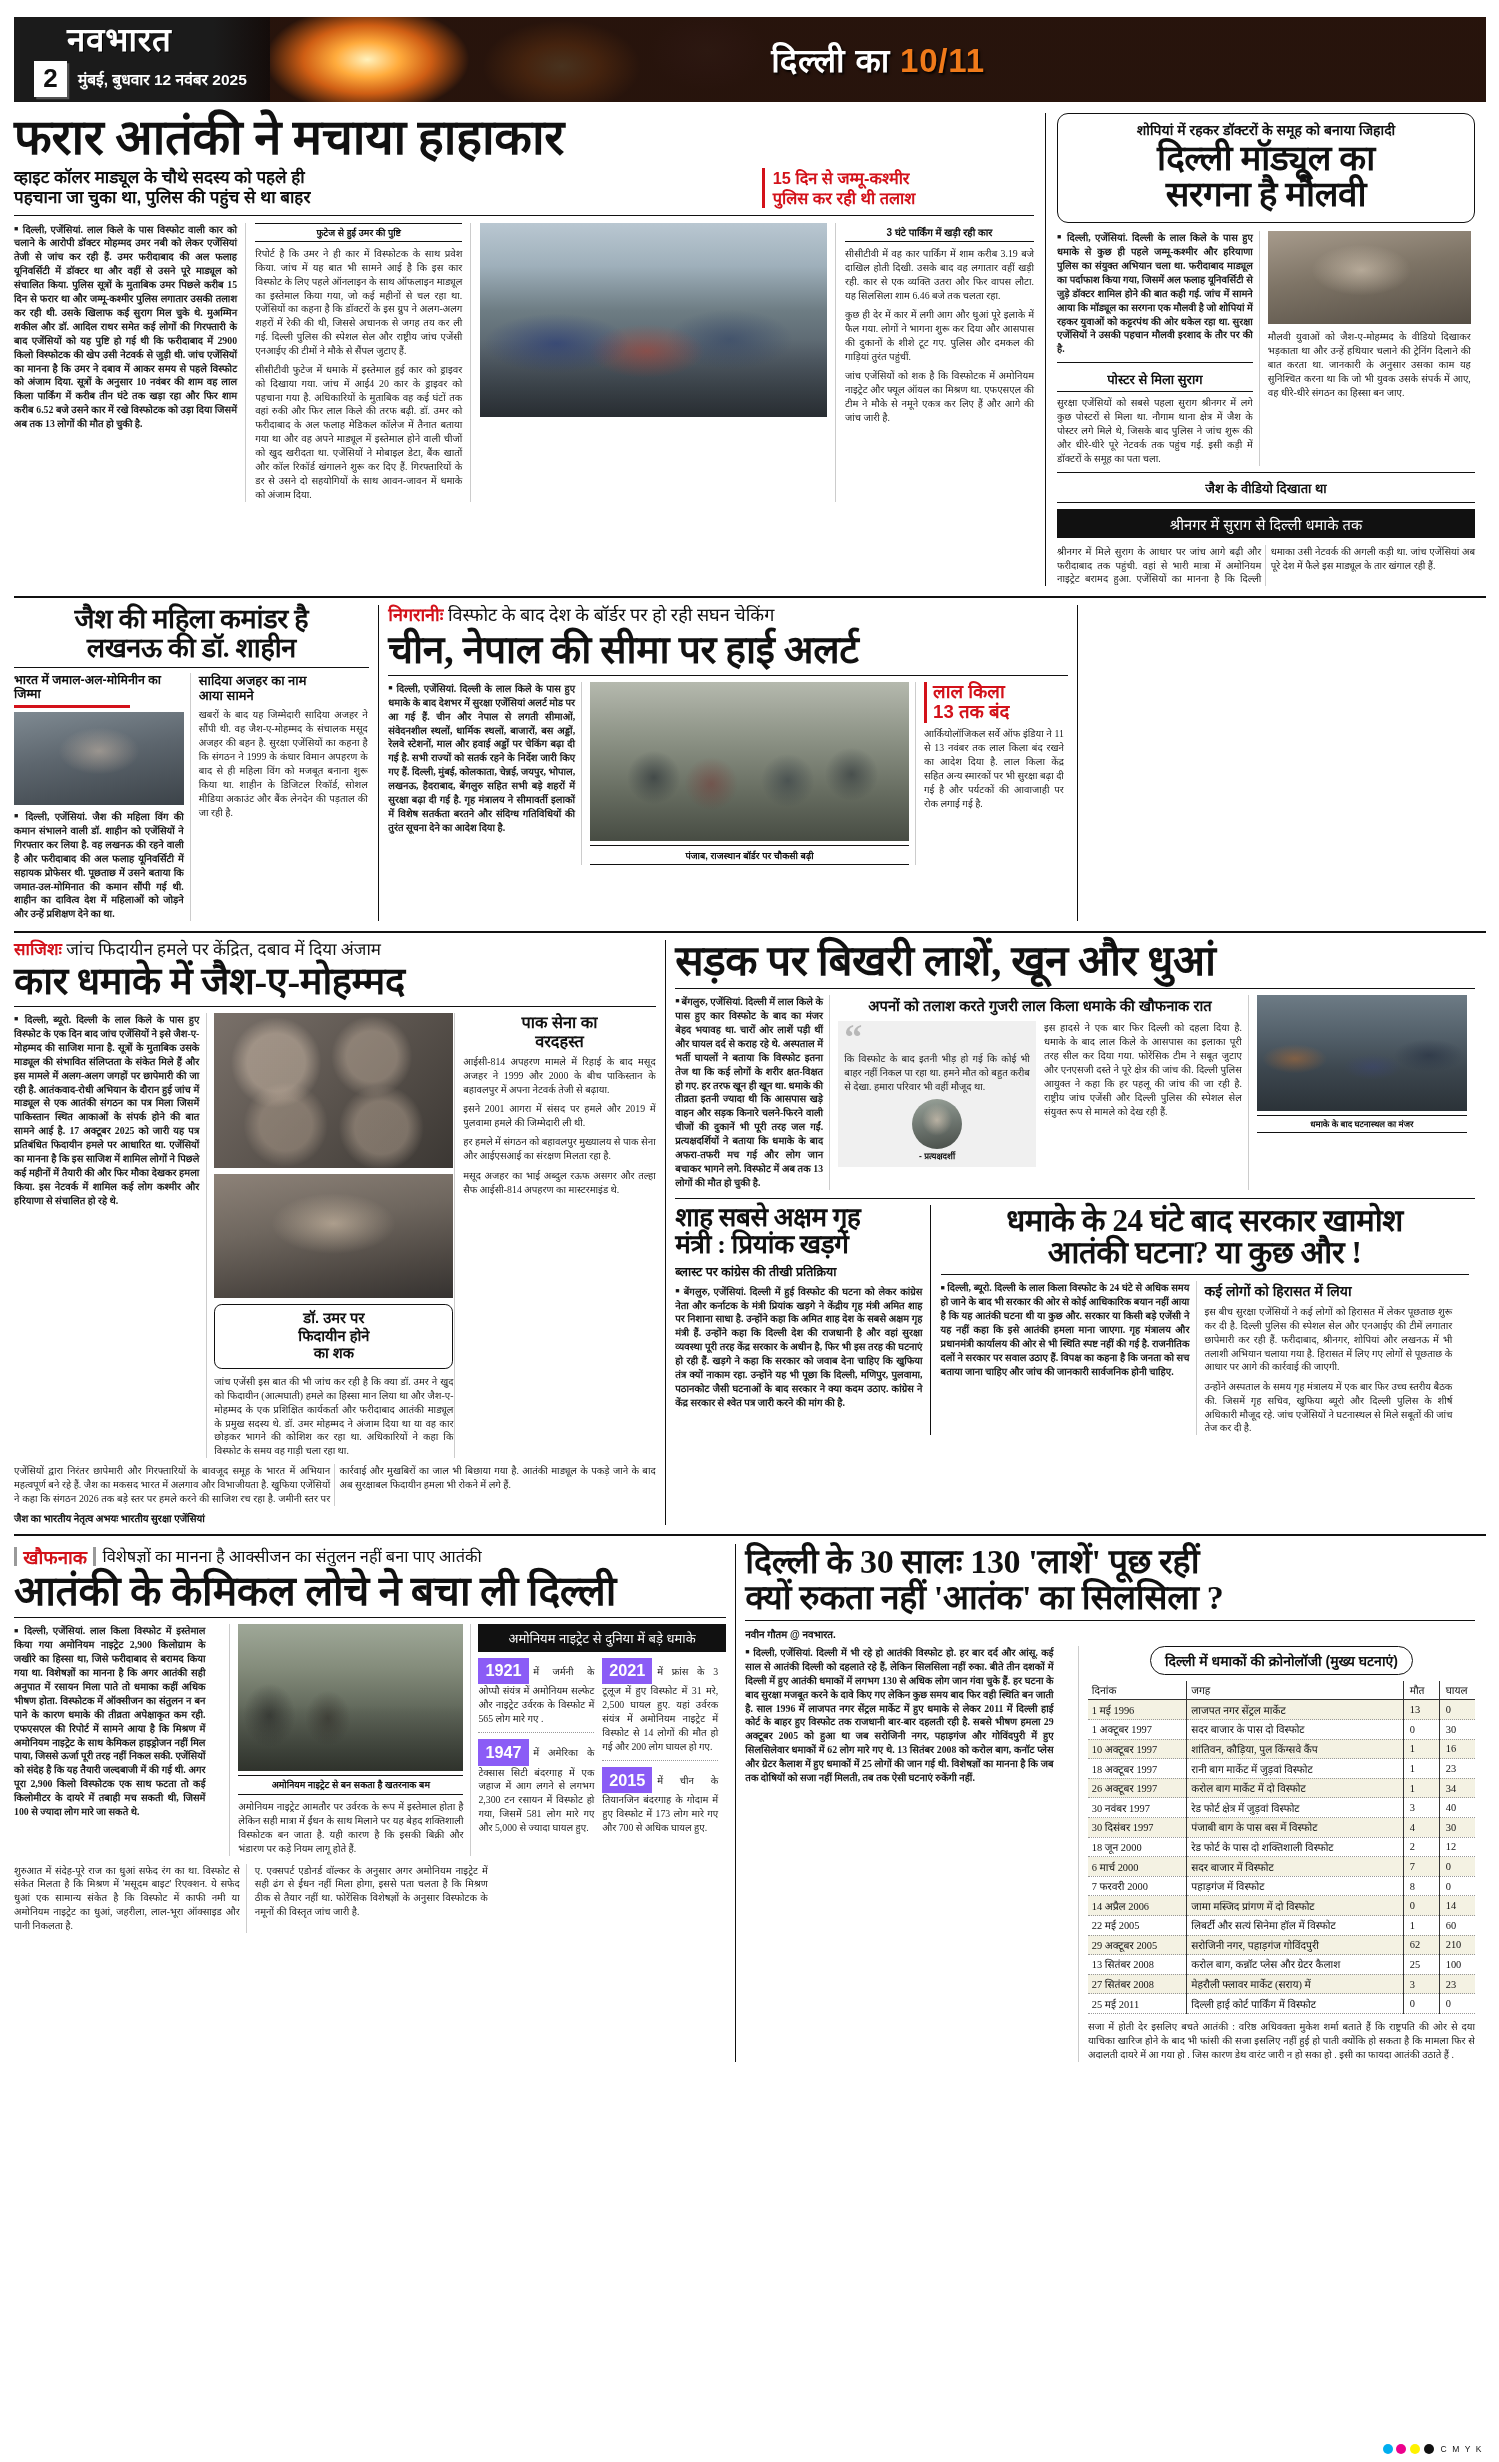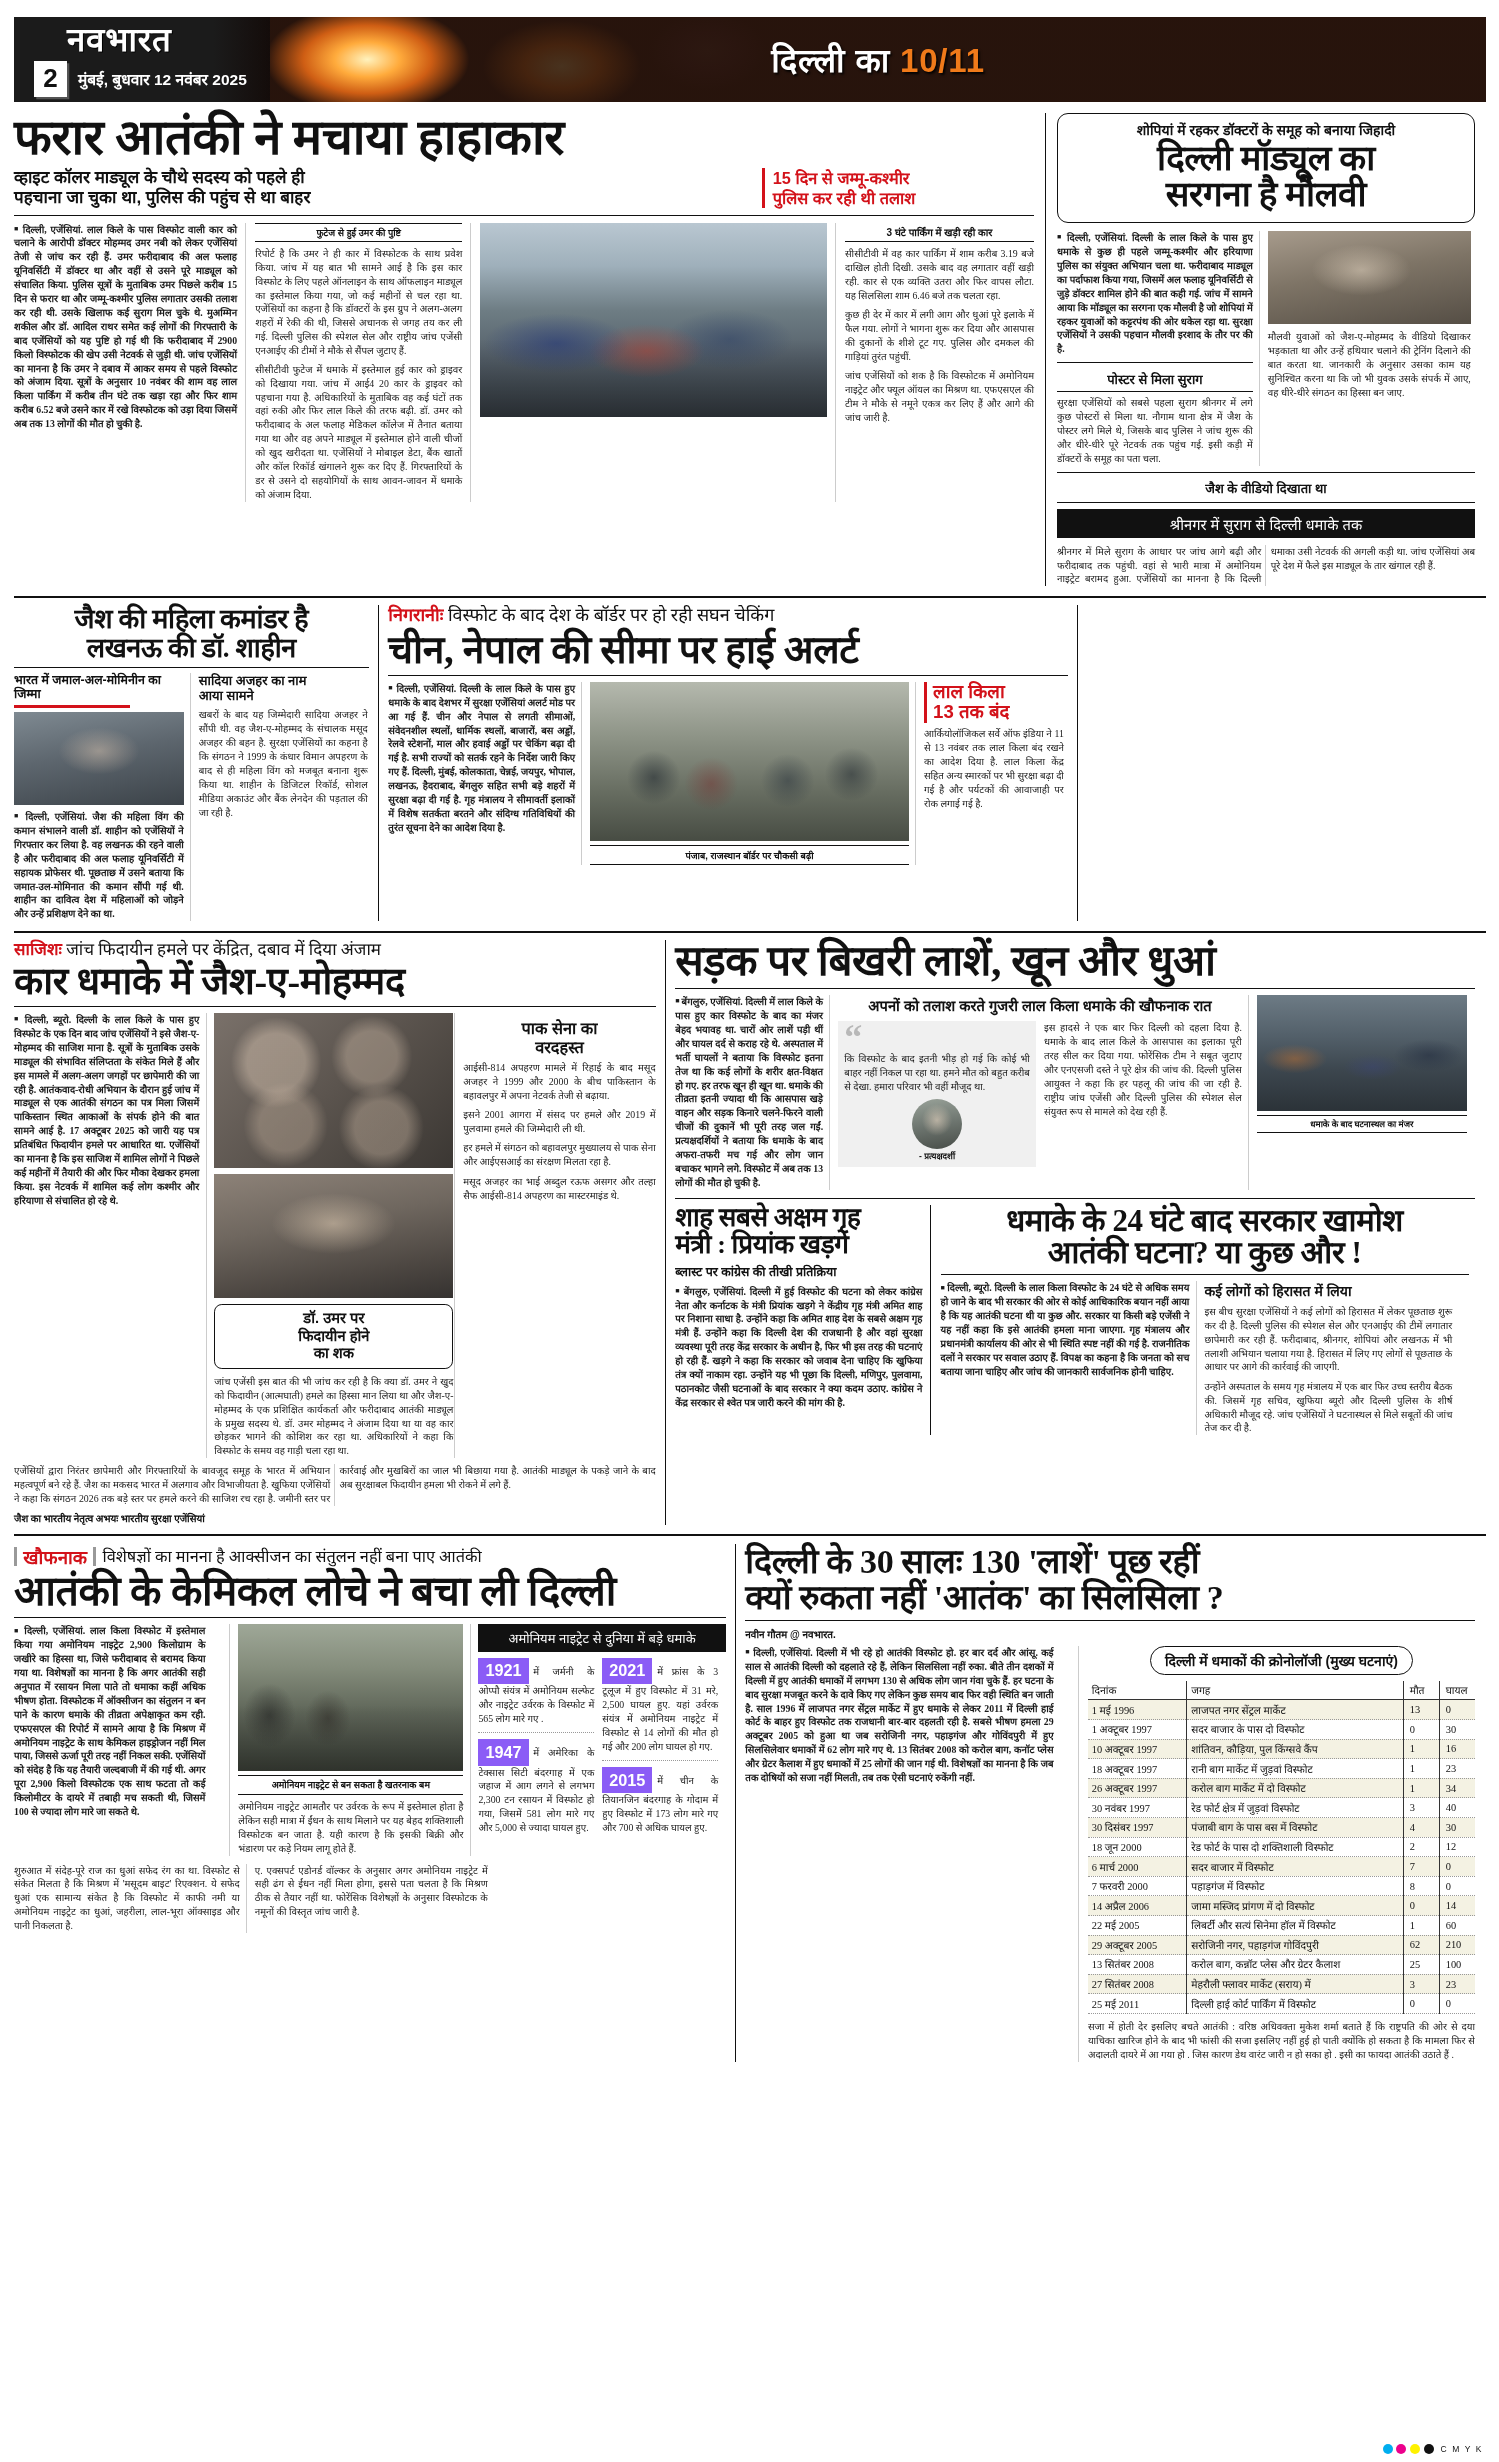--- a/index.html
+++ b/index.html
@@ -478,21 +478,21 @@
           <div class="photo portrait-m" style="width:100%; height:124px; margin-top:6.2px;"></div>
           <div style="border:0.8px solid #111; border-radius:7.8px; padding:4.7px 6.2px; margin-top:6.2px; text-align:center;
                       font-family:'Liberation Sans',sans-serif; font-weight:bold; font-size:14.7px; line-height:1.2;">
             <div>डॉ. उमर पर</div>
             <div>फिदायीन होने</div>
             <div>का शक</div>
           </div>
           <p class="body-text" style="margin-top:6.2px;">जांच एजेंसी इस बात की भी जांच कर रही है कि क्या डॉ. उमर ने खुद को फिदायीन (आत्मघाती) हमले का हिस्सा मान लिया था और जैश-ए-मोहम्मद के एक प्रशिक्षित कार्यकर्ता और फरीदाबाद आतंकी माड्यूल के प्रमुख सदस्य थे. डॉ. उमर मोहम्मद ने अंजाम दिया था या वह कार छोड़कर भागने की कोशिश कर रहा था. अधिकारियों ने कहा कि विस्फोट के समय वह गाड़ी चला रहा था.</p>
         </div>
         <div style="width:194px;">
-          <div style="font-family:'Liberation Sans',sans-serif; font-weight:bold; font-size:16.3px; line-height:1.15; text-align:center; margin-bottom:3.1px;margin-top:6px;">
+          <div style="font-family:'Liberation Sans',sans-serif; font-weight:bold; font-size:16.3px; line-height:1.15; text-align:center; margin-bottom:3.1px;">
             <div>पाक सेना का</div>
             <div>वरदहस्त</div>
           </div>
           <div class="hr-thin" style="margin-bottom:4.7px;"></div>
           <p class="body-text" style="margin-bottom:5.4px;"><span>आईसी-814 अपहरण मामले में रिहाई के बाद मसूद अजहर ने 1999 और 2000 के बीच पाकिस्तान के बहावलपुर में अपना नेटवर्क तेजी से बढ़ाया.</span></p>
           <p class="body-text" style="margin-bottom:5.4px;"><span>इसने 2001 आगरा में संसद पर हमले और 2019 में पुलवामा हमले की जिम्मेदारी ली थी.</span></p>
           <p class="body-text" style="margin-bottom:5.4px;"><span>हर हमले में संगठन को बहावलपुर मुख्यालय से पाक सेना और आईएसआई का संरक्षण मिलता रहा है.</span></p>
           <p class="body-text"><span>मसूद अजहर का भाई अब्दुल रऊफ असगर और तल्हा सैफ आईसी-814 अपहरण का मास्टरमाइंड थे.</span></p>
         </div>
       </div>

